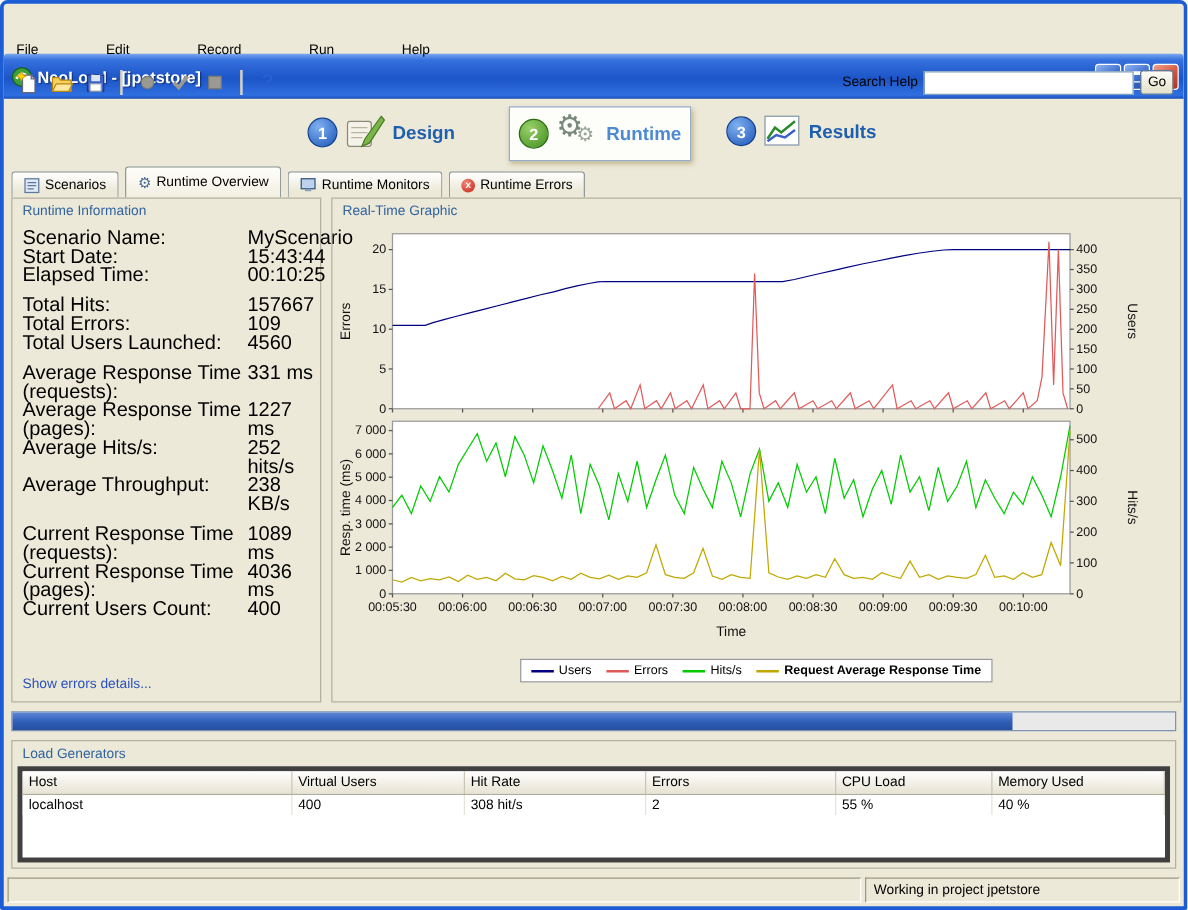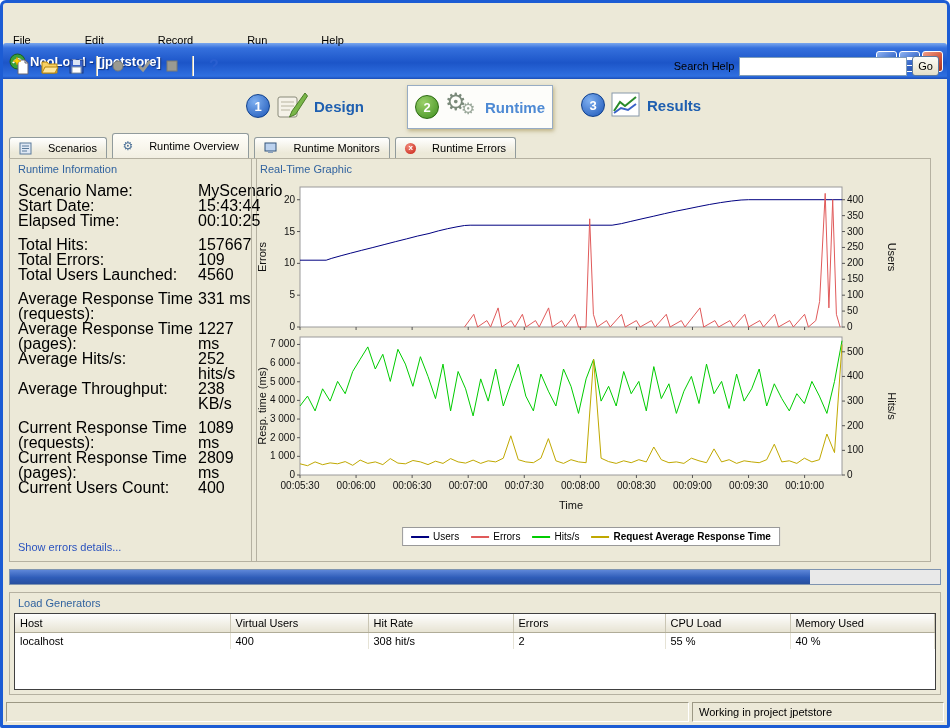--- a/index.html
+++ b/index.html
@@ -55,33 +55,33 @@
   .runtime-box{ position:absolute; left:404px; top:3px; width:146px; height:44px;
     background:#fdfdfa; border:1px solid #97acc4; box-shadow:1px 2px 4px rgba(150,130,60,.55);
     display:flex; align-items:center; justify-content:center; gap:6px; cursor:pointer; }
   .step-results{ left:578px; top:10px; }
   .gears{ position:relative; width:34px; height:30px; }
   .gear-big{ position:absolute; left:0; top:-2px; font-size:24px; color:#7a8a7a; line-height:1; }
   .gear-small{ position:absolute; left:16px; top:9px; font-size:16px; color:#9aa89a; line-height:1; }
 
   
   .tabbar{ position:absolute; top:129px; left:0; right:0; height:26px; padding-left:6px; }
-  .tab{ display:inline-flex; align-items:center; gap:16px; height:21px; margin-top:5px; padding:0 9px;
+  .tab{ display:inline-flex; align-items:center; gap:4px; height:21px; margin-top:5px; padding:0 9px;
     font-size:11px; background:linear-gradient(#ffffff,#ece9d8 75%); border:1px solid #919b9c;
     border-bottom:none; border-radius:3px 3px 0 0; margin-right:1px; vertical-align:bottom; cursor:pointer; }
   .tab.active{ height:25px; margin-top:1px; background:linear-gradient(#fffef9,#f2efe2); }
   .err-ball{ width:11px; height:11px; border-radius:50%; background:radial-gradient(circle at 35% 30%,#f08a7a,#c81e12);
     color:#fff; font-size:8px; font-weight:bold; display:flex; align-items:center; justify-content:center; line-height:1; }
   .gear-tab{ font-size:12px; color:#4a6f96; line-height:1; }
 
   
   .panel{ position:absolute; border:1px solid #b5b1a1;padding-left:41px; }
   .panel-title{ position:absolute; top:4px; left:8px; font-size:11px; color:#31639f; }
   .left-panel{ left:6px; top:155px; width:248px; height:404px; }
-  .right-panel{ left:248px; top:155px; width:680px; height:404px; }
+  .right-panel{ left:262px; top:155px; width:680px; height:404px; }
 
   .info-rows{ position:absolute; top:24px; left:8px; right:2px; }
   .info-group{ margin-bottom:9px; }
   .info-row{ display:flex; font-size:16px; line-height:15px; color:#000; }
   .info-label{ flex:0 0 180px; }
   .info-value{ flex:1; }
   .errors-link{ position:absolute; left:8px; bottom:8px; font-size:11px; color:#2a52be; cursor:pointer; }
 
   #charts-svg{ position:absolute; left:2px; top:18px; }
   #charts-svg text{ font-family:"Liberation Sans",sans-serif; }
@@ -96,21 +96,21 @@
 
   
   .progress{ position:absolute; top:566px; left:6px; width:932px; height:16px;
     border:1px solid #7f94b0; background:#e9e9e9; }
   .progress-fill{ height:100%; background:linear-gradient(#5d86d8,#2e5cb8 55%,#274f9e); }
   .progress-label{ position:absolute; top:1px; left:0; right:0; text-align:center;
     font-size:11px; font-weight:bold; color:#fff; }
 
   
   .lg-panel{ left:6px; top:589px; width:932px; height:103px; }
-  .lg-wrap{ position:absolute; top:20px; left:4px; right:4px; bottom:4px; background:#fff; border:1px solid #404040; overflow:hidden; }
+  .lg-wrap{ position:absolute; top:20px; left:4px; right:4px; bottom:4px; background:#fff; border:4px solid #404040; overflow:hidden; }
   table.lg{ border-collapse:collapse; width:100%; table-layout:fixed; font-size:11px; }
   table.lg th{ height:18px; font-weight:normal; text-align:left; padding:0 5px;
     background:linear-gradient(#fefefe,#e7e3d3); border-right:1px solid #cac6b4; border-bottom:1px solid #b0ac98; }
   table.lg td{ height:17px; padding:0 5px; border-right:1px solid #e6e3d6; background:#fff; }
 
   
   .statusbar{ position:absolute; left:0; right:0; bottom:0; height:26px; padding:3px 3px; display:flex; gap:3px; }
   .status-cell{ border:1px solid; border-color:#9c9884 #ffffff #ffffff #9c9884;
     font-size:11px; display:flex; align-items:center; padding:0 6px; }
   .status-left{ flex:1; }
@@ -299,21 +299,21 @@
             <span class="info-value">238 KB/s</span>
           </div>
       </div>
       <div class="info-group">
         <div class="info-row">
             <span class="info-label">Current Response Time (requests):</span>
             <span class="info-value">1089 ms</span>
           </div>
         <div class="info-row">
             <span class="info-label">Current Response Time (pages):</span>
-            <span class="info-value">2809 ms</span>
+            <span class="info-value">4036 ms</span>
           </div>
         <div class="info-row">
             <span class="info-label">Current Users Count:</span>
             <span class="info-value">400</span>
           </div>
       </div>
     </div>
     <span class="errors-link">Show errors details...</span>
   </div>
 

